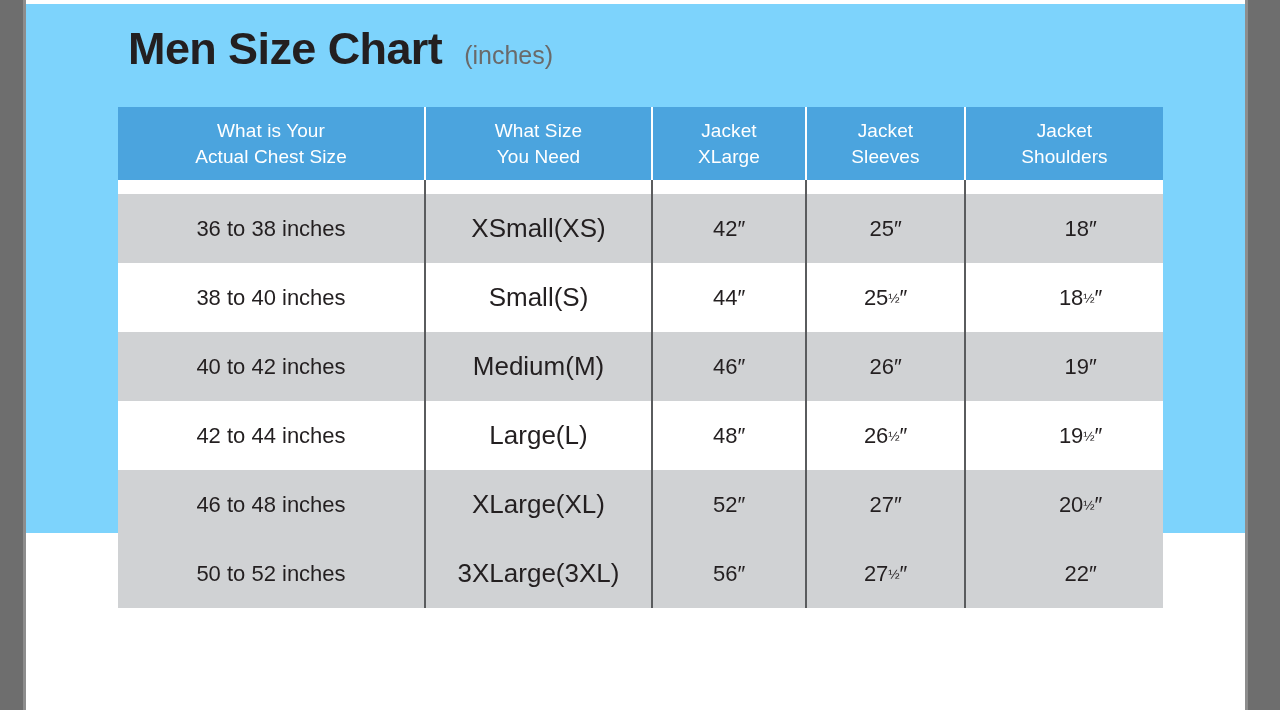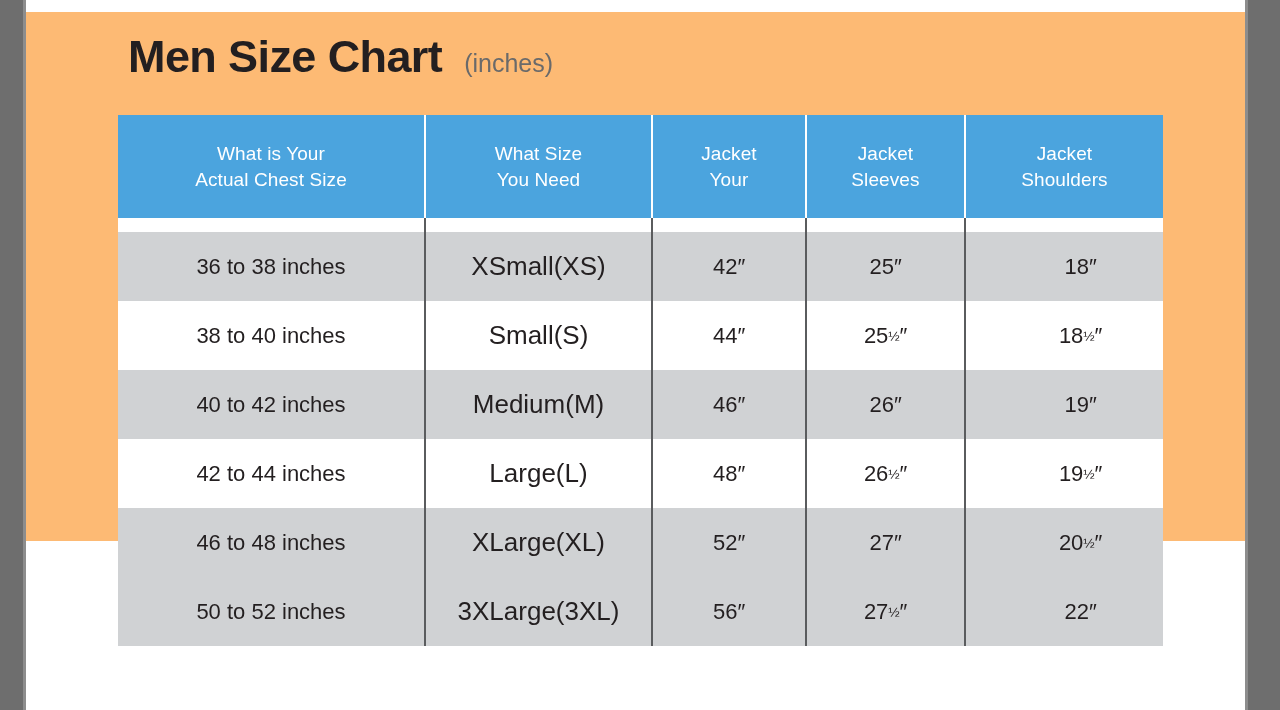--- a/index.html
+++ b/index.html
@@ -36,24 +36,24 @@
     width: 3px;
     background: #8d8d8d;
   }
   .band.left .band-edge  { right: 0; }
   .band.right .band-edge { left: 0; }
 
   
   #page {
     position: absolute;
     left: 26px;
-    top: 12px;
+    top: 4px;
     width: 1219px;
     height: 529px;
-    background: #fdba74;
+    background: #7dd3fc;
   }
 
   
   #title-wrap {
     position: absolute;
     left: 102px;
     top: 22px;
     display: flex;
     align-items: baseline;
     white-space: nowrap;
@@ -88,21 +88,21 @@
   #size-table col.c3 { width: 159px; }
   #size-table col.c4 { width: 198px; }
 
   #size-table thead th {
     background: #4ba4de;
     color: #ffffff;
     font-size: 19px;
     font-weight: 400;
     line-height: 1.32;
     height: 73px;
-    padding: 15px 4px;
+    padding: 0 4px;
     text-align: center;
     vertical-align: middle;
     border-right: 2px solid #ffffff;
     letter-spacing: 0.1px;
   }
   #size-table thead th:last-child { border-right: none; }
   #size-table thead th .hl { display: block; }
 
   #size-table tbody td {
     height: 69px;
@@ -169,21 +169,21 @@
           <th>
             <span class="hl">What is Your</span>
             <span class="hl">Actual Chest Size</span>
           </th>
           <th>
             <span class="hl">What Size</span>
             <span class="hl">You Need</span>
           </th>
           <th>
             <span class="hl">Jacket</span>
-            <span class="hl">Your</span>
+            <span class="hl">XLarge</span>
           </th>
           <th>
             <span class="hl">Jacket</span>
             <span class="hl">Sleeves</span>
           </th>
           <th>
             <span class="hl">Jacket</span>
             <span class="hl">Shoulders</span>
           </th>
         </tr>

